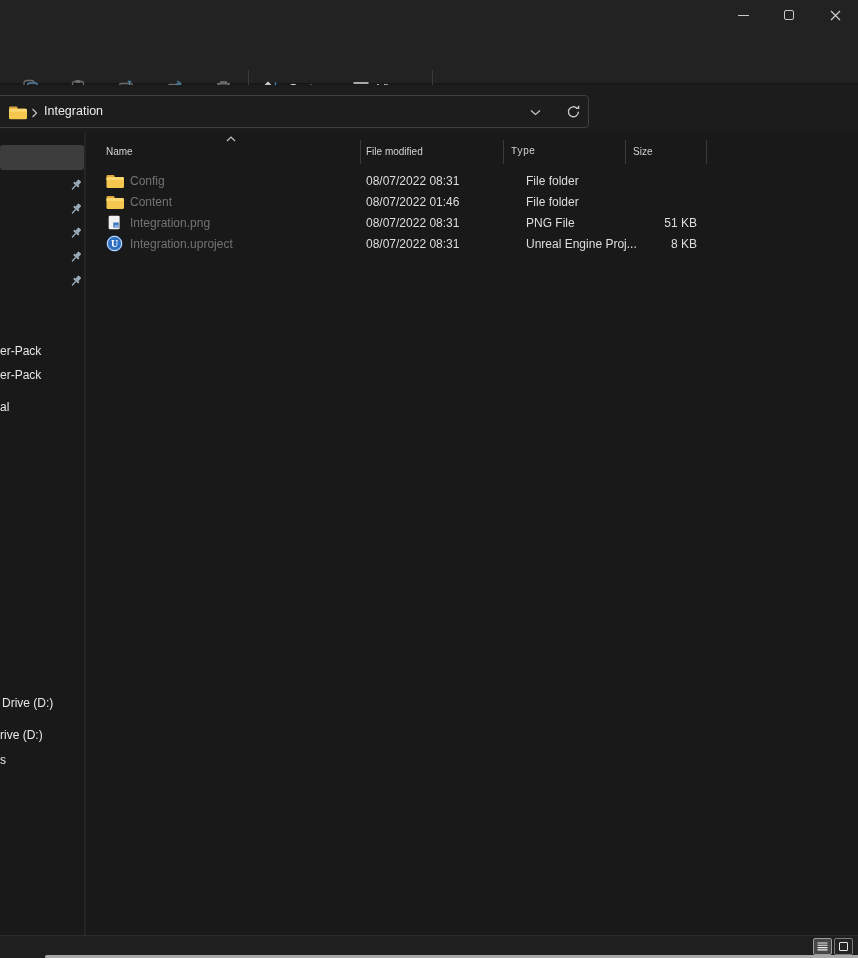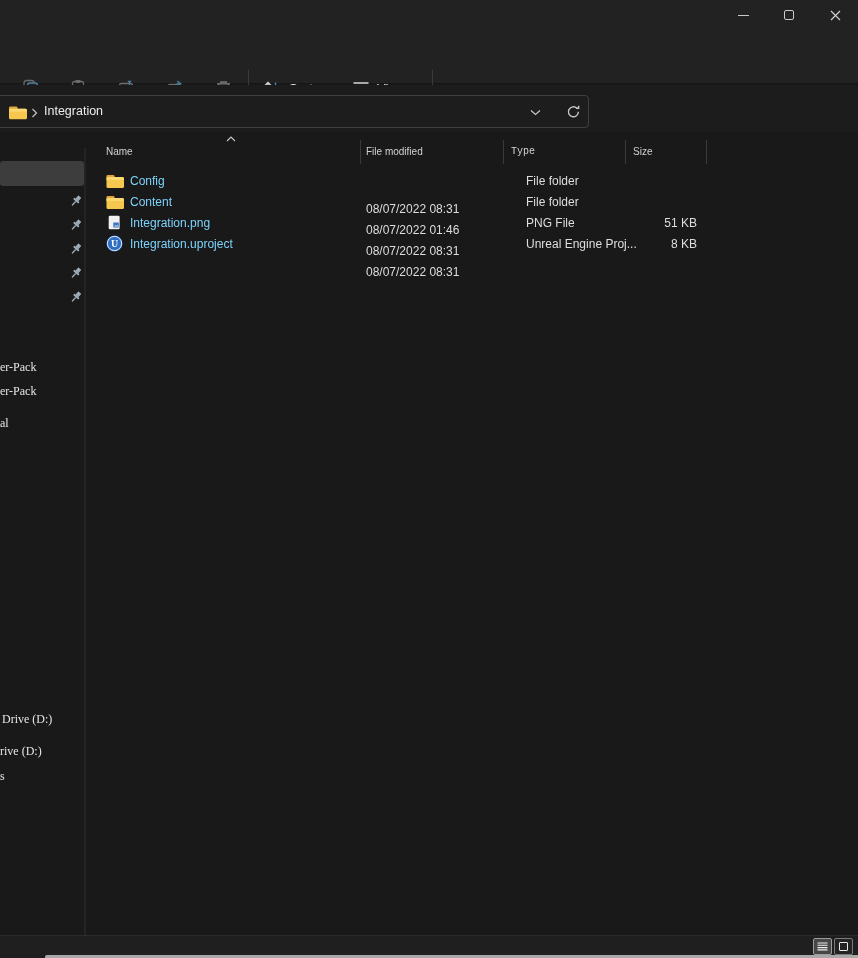--- a/index.html
+++ b/index.html
@@ -28,36 +28,36 @@
   .addr-chevron { position:absolute; left:38px; top:12px; }
   .addr-text { position:absolute; left:51px; top:8px; font-size:12.5px; color:#ececec; }
   .addr-drop { position:absolute; left:537px; top:13px; }
   .addr-refresh { position:absolute; left:572px; top:7px; }
   .search-box { position:absolute; top:10px; left:602px; width:243px; height:33px; background:#1d1d1d; border:1px solid #3f3f3f; border-bottom-color:#6a6a6a; border-radius:4px; }
   .search-icon { position:absolute; left:13px; top:9px; }
   .search-ph { position:absolute; left:37px; top:8px; font-size:12.5px; color:#8d8d8d; }
 
   
   .body { position:absolute; top:132px; left:0; right:0; bottom:23px; background:#191919; }
-  .sidebar { position:absolute; top:16px; left:0; bottom:0; width:86px; background:#191919; border-right:2px solid #242424;font-family:Liberation Serif, serif; }
+  .sidebar { position:absolute; top:0; left:0; bottom:0; width:86px; background:#191919; border-right:2px solid #242424; }
   .sb-selected { position:absolute; top:13px; left:0; width:84px; height:25px; background:#3d3d3d; border-radius:3px; }
   .sb-pin { position:absolute; left:68px; width:15px; height:15px; }
   .sb-frag { position:absolute; left:0; font-size:12px; color:#e6e6e6; white-space:nowrap; }
 
   .main { position:absolute; top:0; left:88px; right:0; bottom:0; }
   .hdr { position:absolute; top:0; left:0; right:0; height:36px; }
   .hdr-label { position:absolute; top:14px; font-size:10px; color:#d2d2d2; }
   .hdr-sep { position:absolute; top:8px; width:1px; height:24px; background:#3a3a3a; }
   .hdr-sortmark { position:absolute; top:4px; left:138px; }
 
   .rows { position:absolute; top:39px; left:0; right:12px; }
   .file-row { position:absolute; left:0; right:0; height:21px; }
   .cell-icon { position:absolute; left:18px; top:2px; width:19px; height:17px; }
-  .cell-name { position:absolute; left:42px; top:3px; font-size:12px; color:#7dd3fc; white-space:nowrap; }
-  .cell-date { position:absolute; left:278px; top:3px; font-size:12px; color:#dedede; white-space:nowrap;margin-top:28px; }
+  .cell-name { position:absolute; left:42px; top:3px; font-size:12px; color:#737373; white-space:nowrap; }
+  .cell-date { position:absolute; left:278px; top:3px; font-size:12px; color:#dedede; white-space:nowrap; }
   .cell-type { position:absolute; left:438px; top:3px; font-size:12px; color:#dedede; white-space:nowrap; }
   .cell-size { position:absolute; left:520px; top:3px; width:89px; font-size:12px; color:#dedede; text-align:right; }
 
   
   .statusbar { position:absolute; left:0; right:0; bottom:0; height:23px; background:#1f1f1f; border-top:1px solid #2b2b2b; }
   .view-toggle { position:absolute; top:2px; height:17px; border-radius:2px; display:flex; align-items:center; justify-content:center; }
   .vt-details { left:813px; width:19px; border:1px solid #9c9c9c; background:#474747; }
   .vt-thumbs { left:834px; width:19px; border:1px solid #7a7a7a; background:#232323; }
   .vt-square { width:9px; height:9px; border:1.5px solid #e8e8e8; border-radius:1px; }
   .bottom-strip { position:absolute; left:45px; right:0; bottom:0; height:3px; background:#a8a8a8; border-top-left-radius:2px; z-index:5; }

